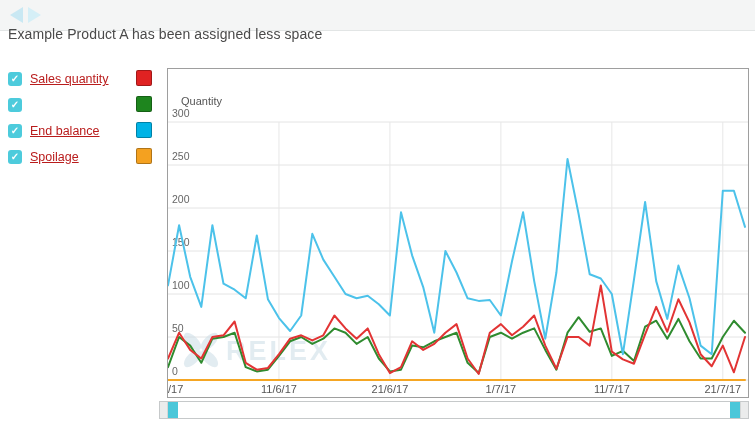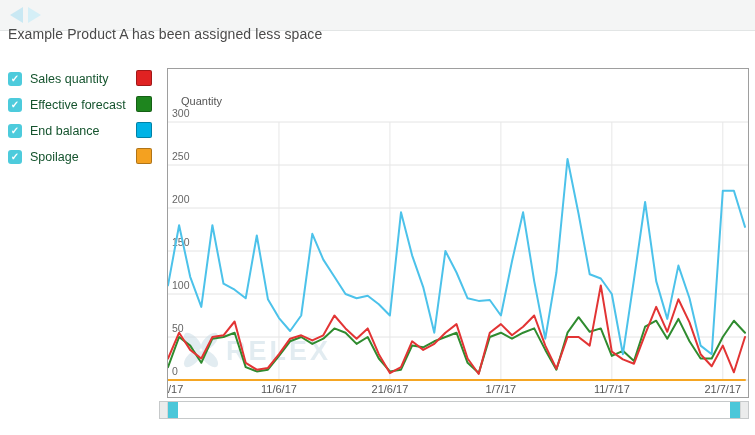--- a/index.html
+++ b/index.html
@@ -22,21 +22,21 @@
     position:absolute;left:8px;top:26px;font-size:14px;color:#4a4a4a;letter-spacing:.1px;
   }
   
   .legend{position:absolute;left:8px;top:66px;width:155px;}
   .legend-item{position:relative;height:26px;display:flex;align-items:center;cursor:pointer;}
   .checkbox{
     width:14px;height:14px;border-radius:3px;background:#4dcbdc;flex:0 0 14px;
     display:flex;align-items:center;justify-content:center;margin-right:8px;
     color:#ffffff;font-size:10px;line-height:14px;font-weight:bold;
   }
-  .legend-label{font-size:12.5px;color:#14532d;white-space:nowrap;}
+  .legend-label{font-size:12.5px;color:#b91c1c;white-space:nowrap;text-decoration:underline;}
   .swatch{
     position:absolute;left:128px;top:4px;width:16px;height:16px;border-radius:2px;
     border:1px solid rgba(0,0,0,0.28);box-sizing:border-box;
   }
   
   .chart-box{
     position:absolute;left:167px;top:68px;width:582px;height:330px;
     border:1px solid #9e9e9e;background:#ffffff;box-sizing:border-box;
   }
   .chart-box svg{display:block;}
@@ -64,21 +64,20 @@
 <div class="page-title">Example Product A has been assigned less space</div>
 
 <div class="legend">
   <div class="legend-item">
     <span class="checkbox">✓</span>
     <span class="legend-label">Sales quantity</span>
     <span class="swatch" style="background: rgb(224, 34, 34);"></span>
   </div>
   <div class="legend-item">
     <span class="checkbox">✓</span>
-    <span class="legend-label">Effective forecast</span>
     <span class="swatch" style="background: rgb(30, 133, 30);"></span>
   </div>
   <div class="legend-item">
     <span class="checkbox">✓</span>
     <span class="legend-label">End balance</span>
     <span class="swatch" style="background: rgb(0, 179, 230);"></span>
   </div>
   <div class="legend-item">
     <span class="checkbox">✓</span>
     <span class="legend-label">Spoilage</span>

